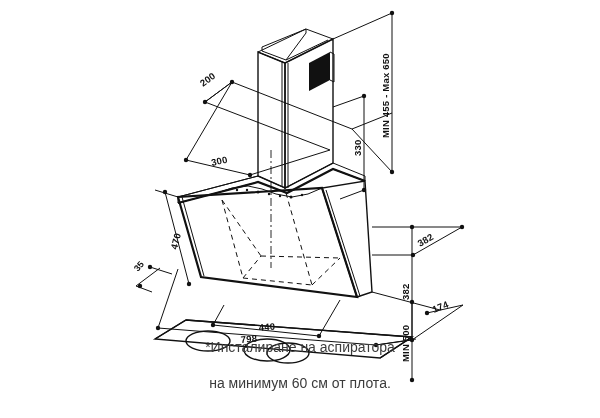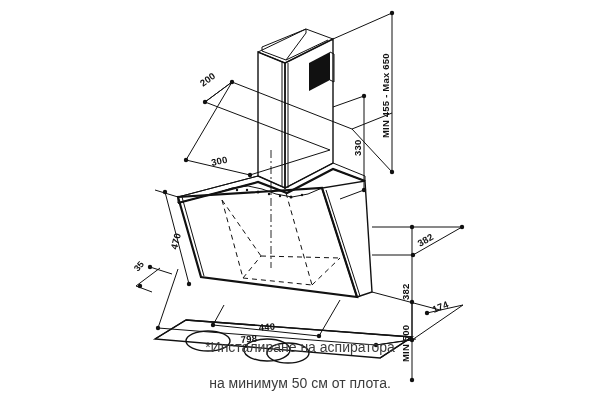--- a/index.html
+++ b/index.html
@@ -244,16 +244,16 @@
       <path class="ln med" d="M 412 337 L 380 358"></path>
       <ellipse class="ln med nofill" cx="208" cy="341" rx="22" ry="10"></ellipse>
       <ellipse class="ln med nofill" cx="267" cy="350" rx="23" ry="11"></ellipse>
       <ellipse class="ln med nofill" cx="288" cy="353" rx="21" ry="10"></ellipse>
     </g>
 
   </svg>
 
   <div class="caption">
     <div>*Инсталиране на аспиратора</div>
-    <div>на минимум 50 см от плота.</div>
+    <div>на минимум 60 см от плота.</div>
   </div>
 
 </div>
 
 </body></html>

